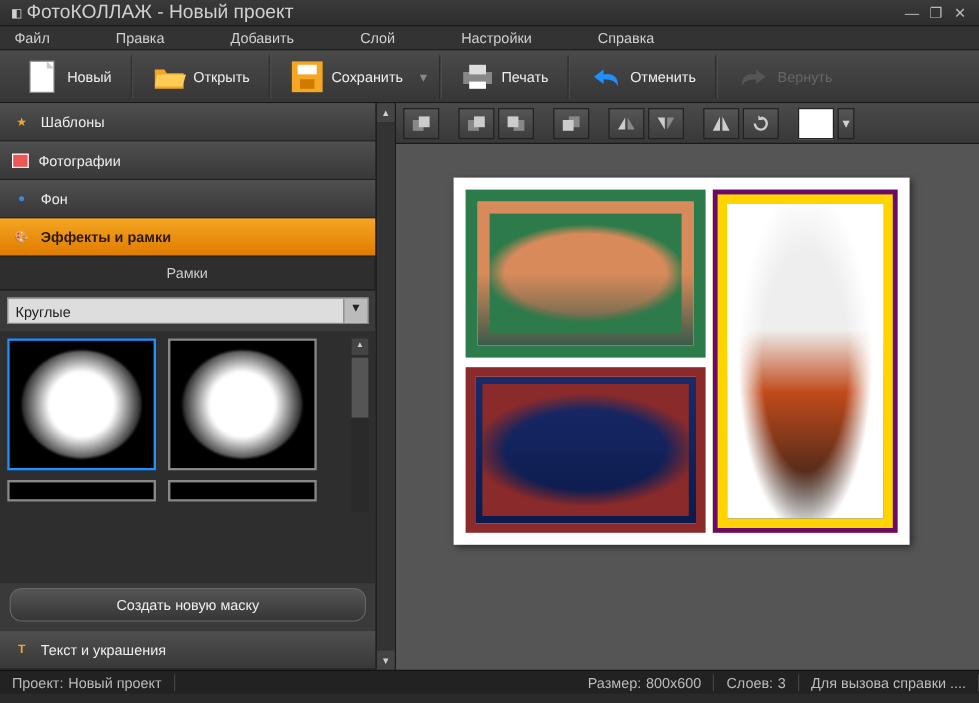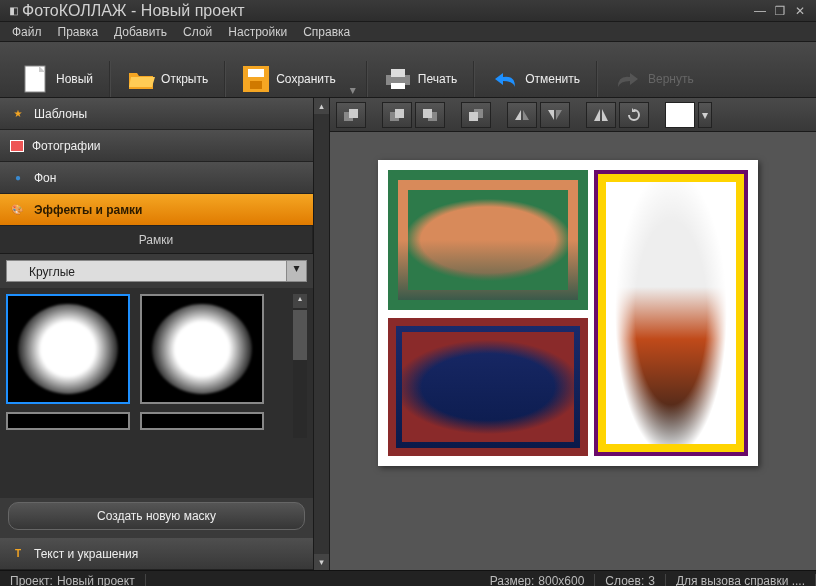--- a/index.html
+++ b/index.html
@@ -1,37 +1,37 @@
 <!DOCTYPE html>
 <html><head>
 <meta charset="utf-8">
 <style>
 * { margin:0; padding:0; box-sizing:border-box; font-family:Tahoma,Arial,sans-serif; font-size:12px; }
 body { background:#2a2a2a; width:816px; height:586px; overflow:hidden; color:#d0d0d0; }
 .titlebar { height:22px; background:linear-gradient(#3a3a3a,#2d2d2d); display:flex; align-items:center; padding:0 6px; border-bottom:1px solid #1a1a1a; }
 .titlebar .title { flex:1; font-size:16px; }
 .titlebar .wbtn { width:20px; text-align:center; cursor:pointer; color:#bbb; }
-.menubar { height:20px; background:#333; display:flex; align-items:center; padding:0 4px; border-bottom:1px solid #1a1a1a; }
+.menubar { height:20px; background:#333; display:flex; align-items:center; padding:0 4px; border-bottom:1px solid #1a1a1a;gap:39px; }
 .menubar span { padding:2px 8px; cursor:pointer; }
-.toolbar { height:56px; background:linear-gradient(#4a4a4a,#363636); display:flex; align-items:flex-end; padding:0 12px; border-bottom:1px solid #1a1a1a; }
+.toolbar { height:44px; background:linear-gradient(#4a4a4a,#363636); display:flex; align-items:center; padding:0 12px; border-bottom:1px solid #1a1a1a; }
 .toolbar .tbtn { display:flex; align-items:center; gap:6px; padding:4px 10px; cursor:pointer; color:#eee; }
 .toolbar .tbtn.dis { color:#666; }
 .toolbar .sep { width:2px; height:36px; background:linear-gradient(90deg,#222,#555); margin:0 6px; }
 .toolbar .drop { width:14px; color:#888; text-align:center; }
 .ic { width:28px; height:28px; display:inline-flex; align-items:center; justify-content:center; }
 .main { display:flex; height:472px; background:#333; }
 .left { width:330px; display:flex; background:#3a3a3a; border-right:1px solid #1a1a1a; }
 .leftcol { flex:1; display:flex; flex-direction:column; }
 .acc { height:32px; display:flex; align-items:center; gap:8px; padding:0 10px; cursor:pointer; background:linear-gradient(#4f4f4f,#383838); border-bottom:1px solid #222; color:#eee; }
 .acc.sel { background:linear-gradient(#f5a623,#e07b00); color:#2a1a00; font-weight:bold; }
 .subtabs { height:28px; display:flex; background:#2e2e2e; border-bottom:1px solid #1a1a1a; }
 .subtabs div { flex:1; display:flex; align-items:center; justify-content:center; cursor:pointer; color:#ccc; border-right:1px solid #222; }
 .subtabs div.act { background:linear-gradient(#555,#3a3a3a); color:#fff; }
 .dropdown { margin:6px; height:22px; display:flex; background:#ddd; color:#222; border:1px solid #888; }
-.dropdown .dval { flex:1; padding:2px 22px; line-height:18px; }
+.dropdown .dval { flex:1; padding:2px 6px; line-height:18px; }
 .dropdown .darr { width:20px; background:#bbb; text-align:center; border-left:1px solid #888; }
 .thumbs { flex:1; padding:6px; display:flex; flex-direction:column; background:#2e2e2e; overflow:hidden; position:relative; }
 .trow { display:flex; gap:10px; }
 .thumb { width:124px; height:110px; border:2px solid #888; background:#000; display:flex; align-items:center; justify-content:center; cursor:pointer; margin-bottom:8px; }
 .thumb.sel { border-color:#1e90ff; }
 .thumb .mask { width:100px; height:90px; background:radial-gradient(circle,#fff 30%,#fff 40%,#000 80%); border-radius:50%; filter:blur(1px); }
 .partial { display:flex; gap:10px; }
 .partial .thumb { height:18px; }
 .btn { margin:4px 8px 8px; height:28px; background:linear-gradient(#555,#363636); border:1px solid #666; border-radius:10px; display:flex; align-items:center; justify-content:center; cursor:pointer; color:#eee; }
 .vscroll { width:16px; background:#2a2a2a; border-left:1px solid #1a1a1a; display:flex; flex-direction:column; }

